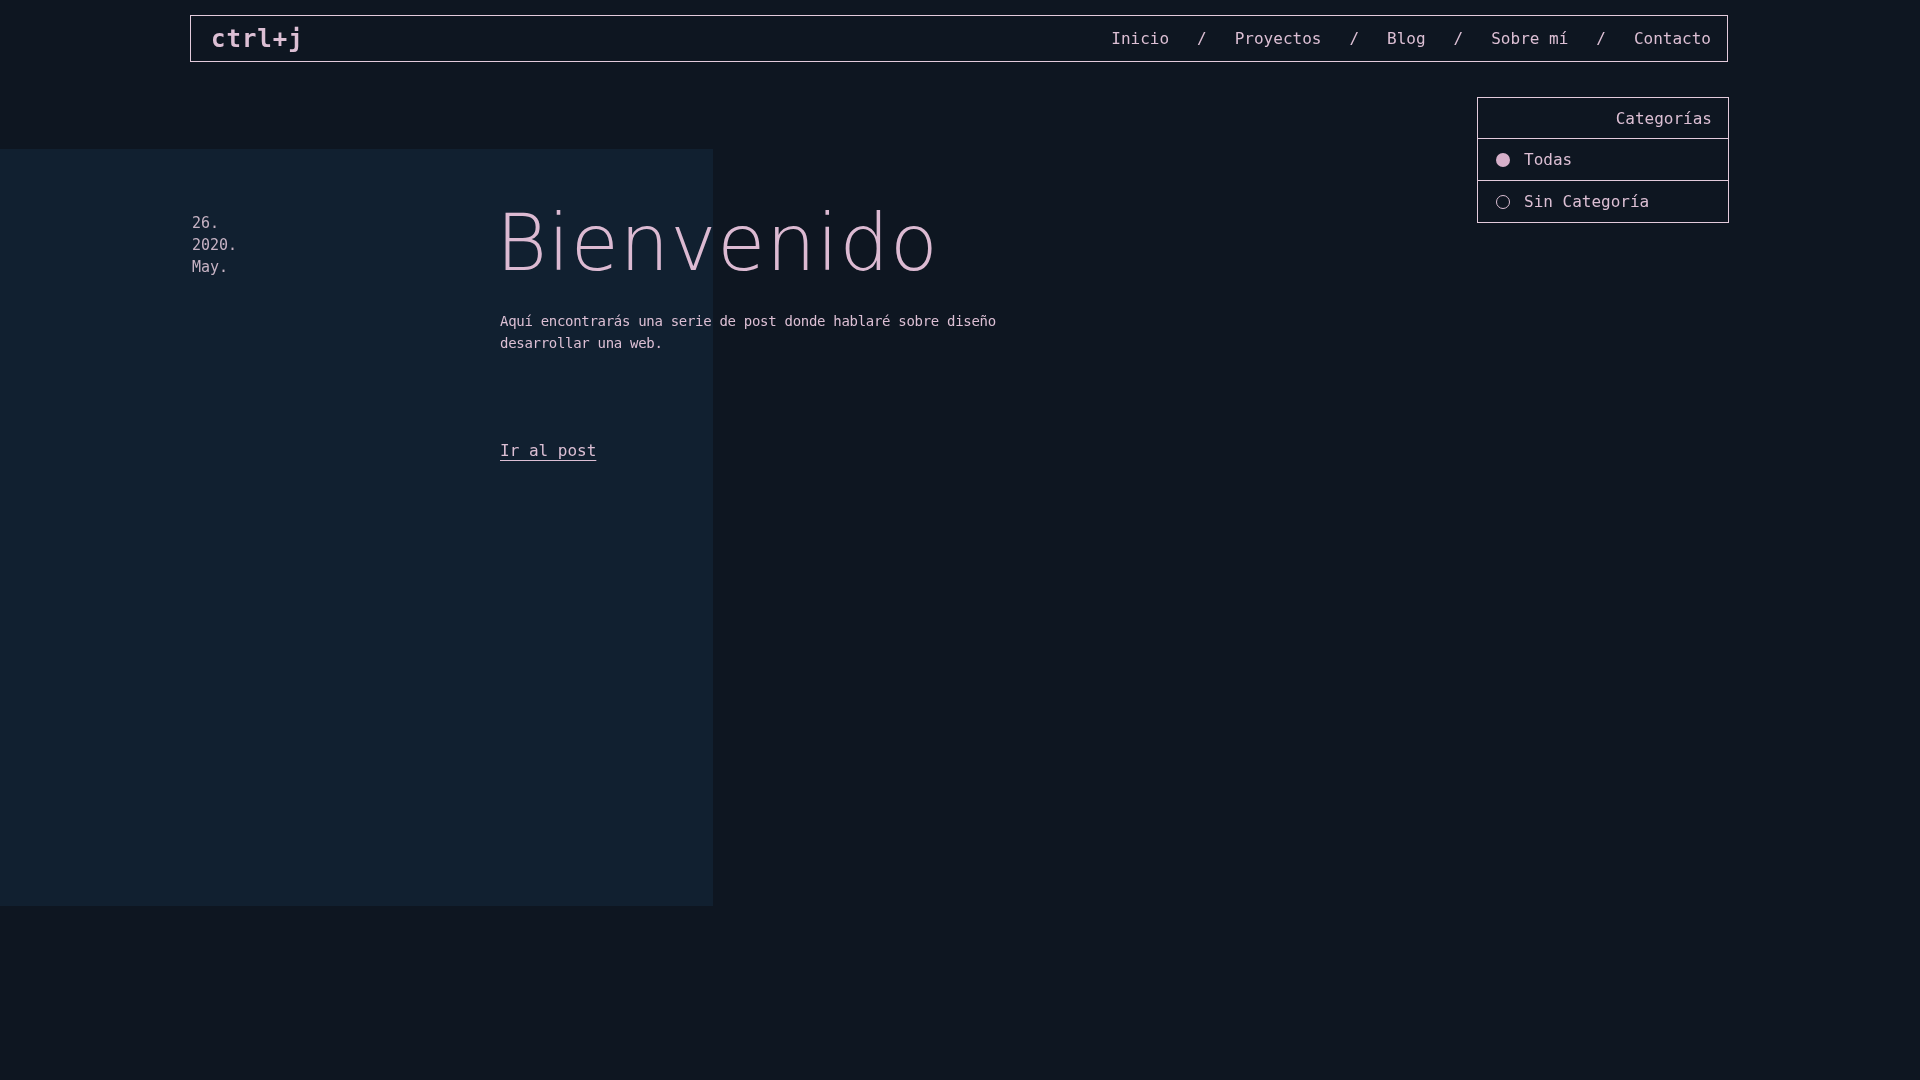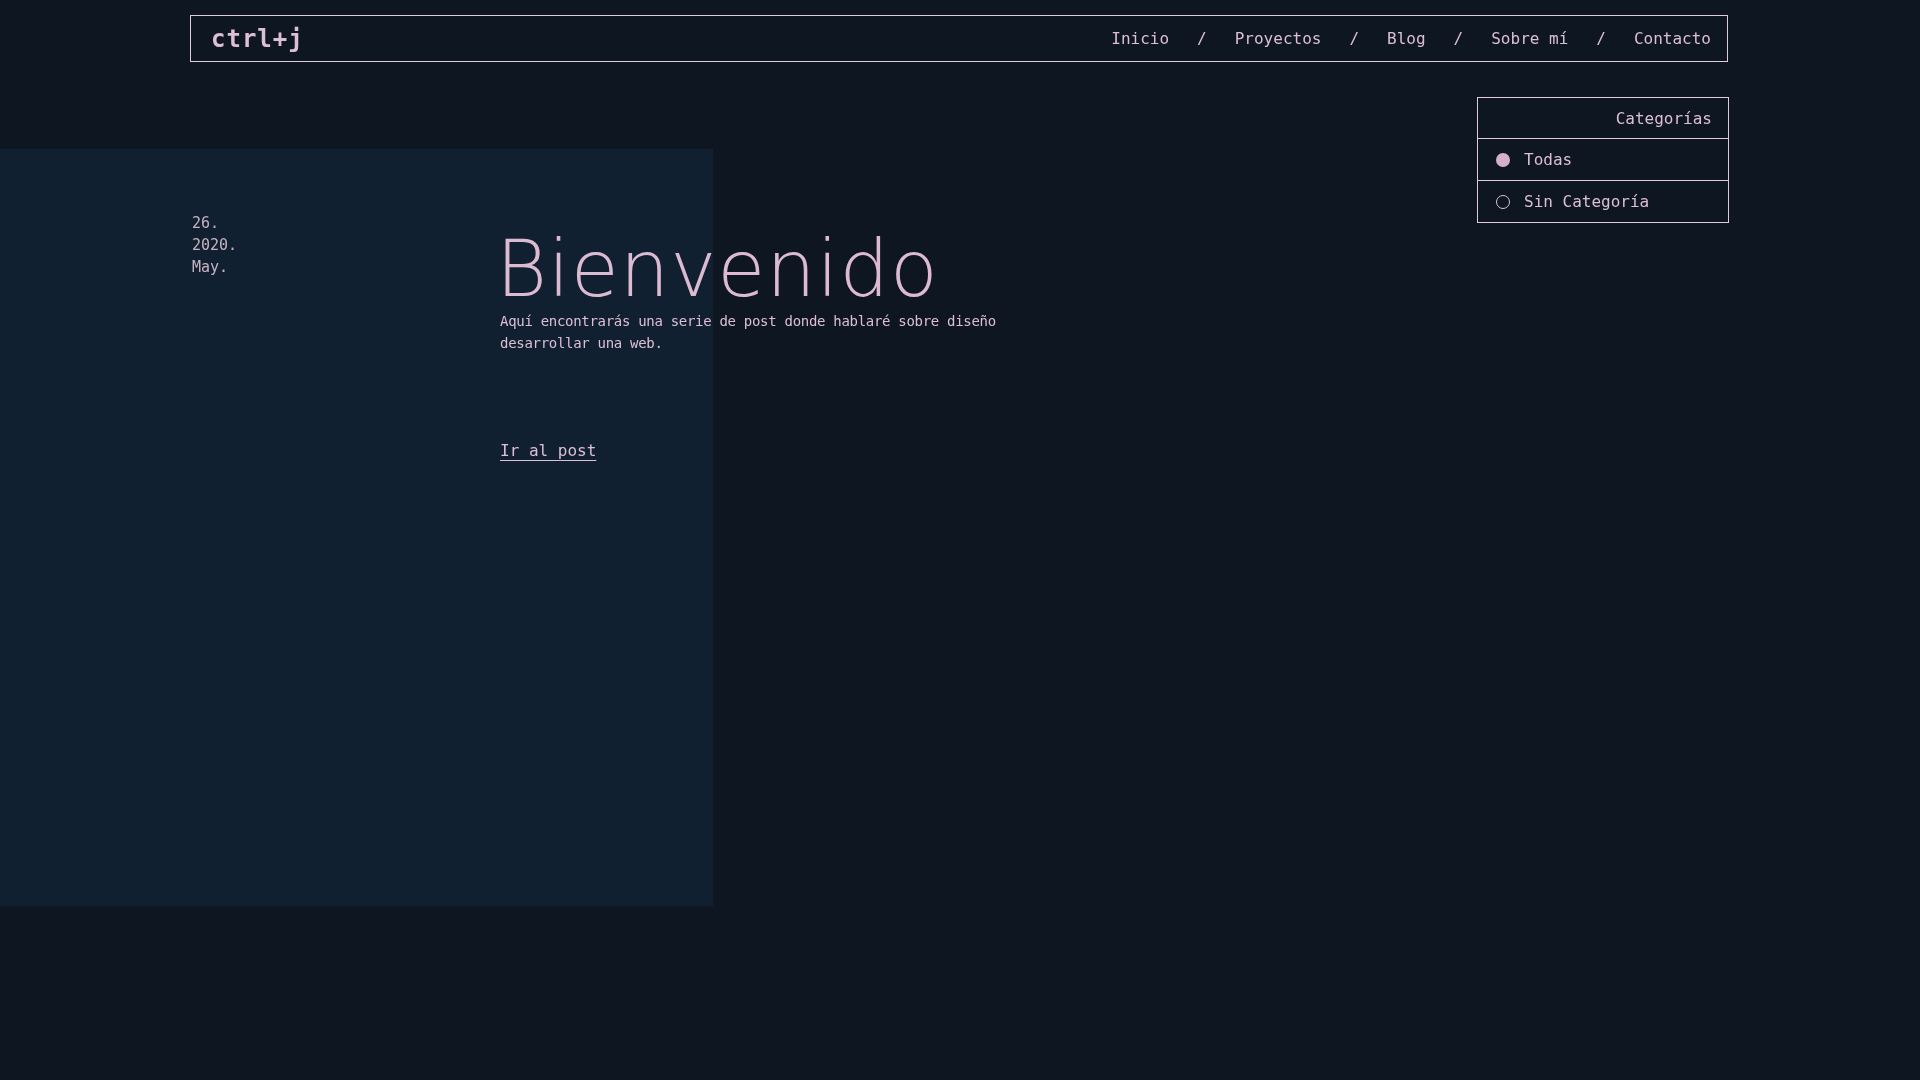--- a/index.html
+++ b/index.html
@@ -108,21 +108,20 @@
   .post-title {
     position: absolute;
     left: 496px; top: 203px;
     font-family: "DejaVu Sans", "Liberation Sans", sans-serif;
     font-weight: 200;
     font-size: 78px;
     line-height: 80px;
     letter-spacing: 1px;
     color: #dcbad2;
     white-space: nowrap;
-    margin-top: 26px;
   }
   .post-body {
     position: absolute;
     left: 500px; top: 310px;
     font-size: 14px;
     letter-spacing: -0.3px;
     line-height: 22px;
     color: var(--pink);
     white-space: nowrap;
   }

